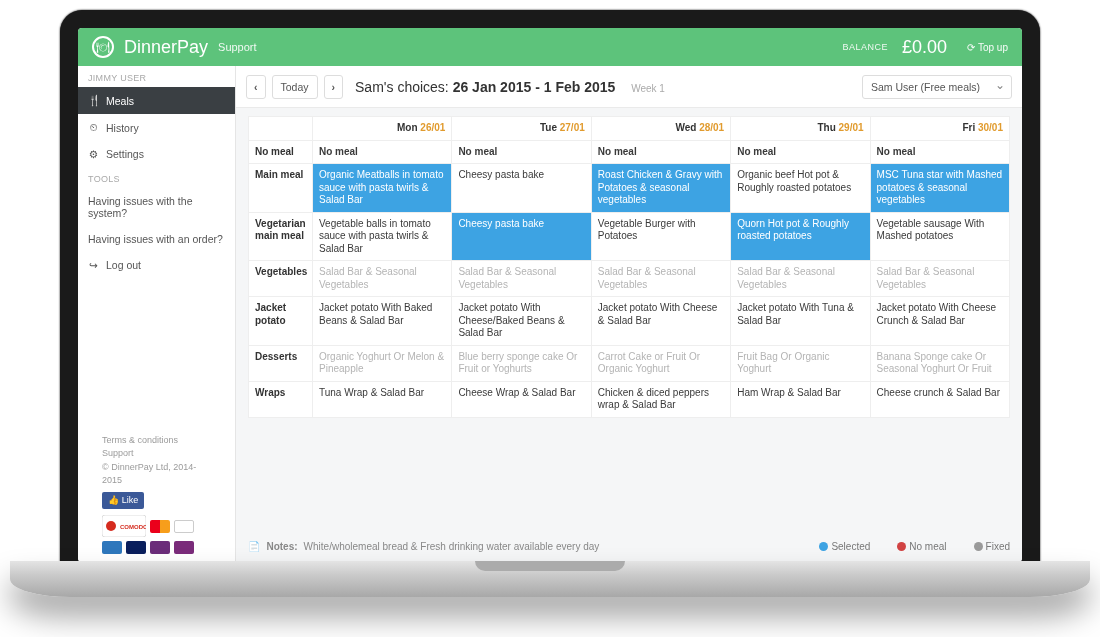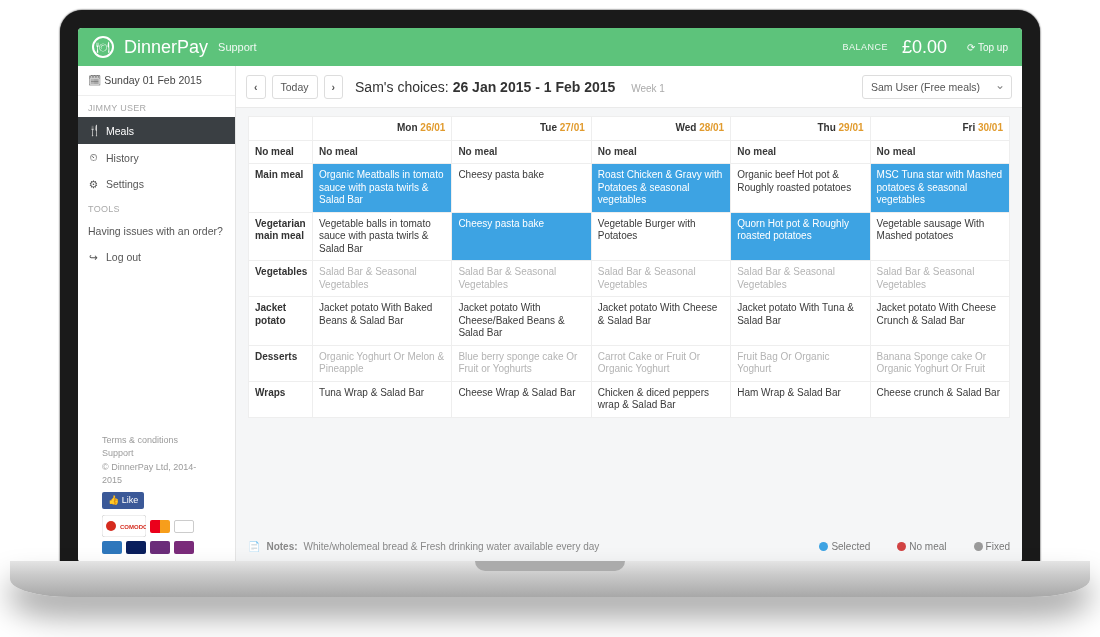--- a/index.html
+++ b/index.html
@@ -167,40 +167,40 @@
       <div class="support">Support</div>
       <div class="topbar-spacer"></div>
       <div class="balance-label">BALANCE</div>
       <div class="balance-amt">£0.00</div>
       <div class="topup">⟳ Top up</div>
     </div>
 
     <div class="body">
 
       <div class="sidebar">
-        <div class="date">
-          <span>🗓 </span><span>Sunday 01 Feb 2015</span>
-        </div>
         <div class="side-group-label">JIMMY USER</div>
         <div id="side-items">
             <div class="side-item active">
               <span class="ic">🍴</span>
               <span>Meals</span>
             </div>
             <div class="side-item">
               <span class="ic">⏲</span>
               <span>History</span>
             </div>
             <div class="side-item">
               <span class="ic">⚙</span>
               <span>Settings</span>
             </div>
           </div>
         <div class="side-group-label">TOOLS</div>
         <div id="side-tools">
+            <div class="side-item">
+              <span>Having issues with the system?</span>
+            </div>
             <div class="side-item">
               <span>Having issues with an order?</span>
             </div>
           </div>
         <div class="side-item">
           <span class="ic">↪</span>
           <span>Log out</span>
         </div>
         <div class="side-footer">
           <a>Terms &amp; conditions</a> &nbsp;
@@ -291,21 +291,21 @@
                   <td>Jacket potato With Cheese &amp; Salad Bar</td>
                   <td>Jacket potato With Tuna &amp; Salad Bar</td>
                   <td>Jacket potato With Cheese Crunch &amp; Salad Bar</td>
                 </tr>
                 <tr class="desserts">
                   <th class="rowhead">Desserts</th>
                   <td class="muted">Organic Yoghurt Or Melon &amp; Pineapple</td>
                   <td class="muted">Blue berry sponge cake Or Fruit or Yoghurts</td>
                   <td class="muted">Carrot Cake or Fruit Or Organic Yoghurt</td>
                   <td class="muted">Fruit Bag Or Organic Yoghurt</td>
-                  <td class="muted">Banana Sponge cake Or Organic Yoghurt Or Fruit</td>
+                  <td class="muted">Banana Sponge cake Or Seasonal Yoghurt Or Fruit</td>
                 </tr>
                 <tr class="wraps">
                   <th class="rowhead">Wraps</th>
                   <td>Tuna Wrap &amp; Salad Bar</td>
                   <td>Cheese Wrap &amp; Salad Bar</td>
                   <td>Chicken &amp; diced peppers wrap &amp; Salad Bar</td>
                   <td>Ham Wrap &amp; Salad Bar</td>
                   <td>Cheese crunch &amp; Salad Bar</td>
                 </tr>
               </tbody>

